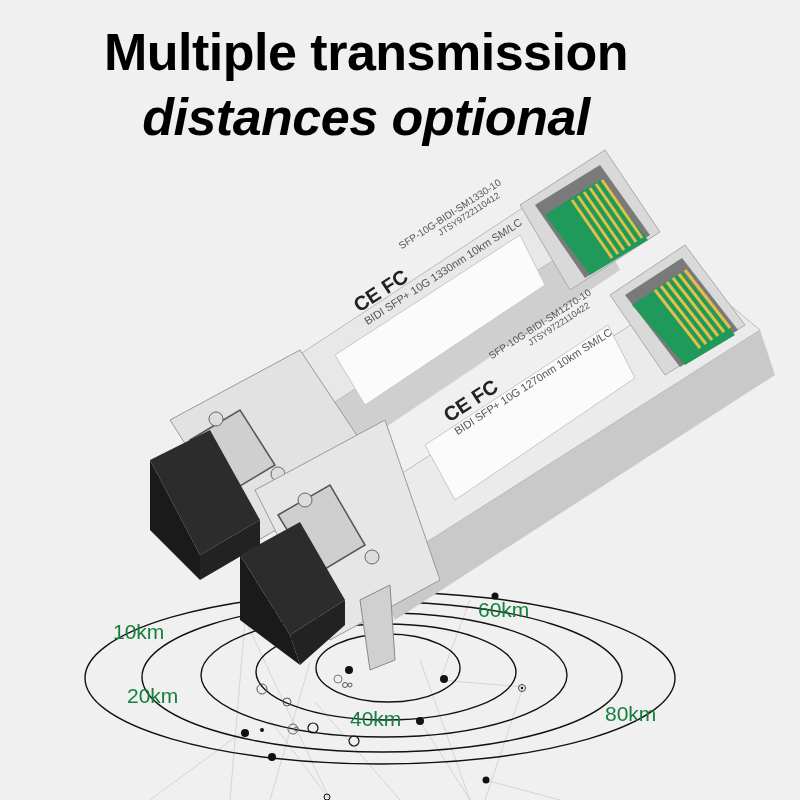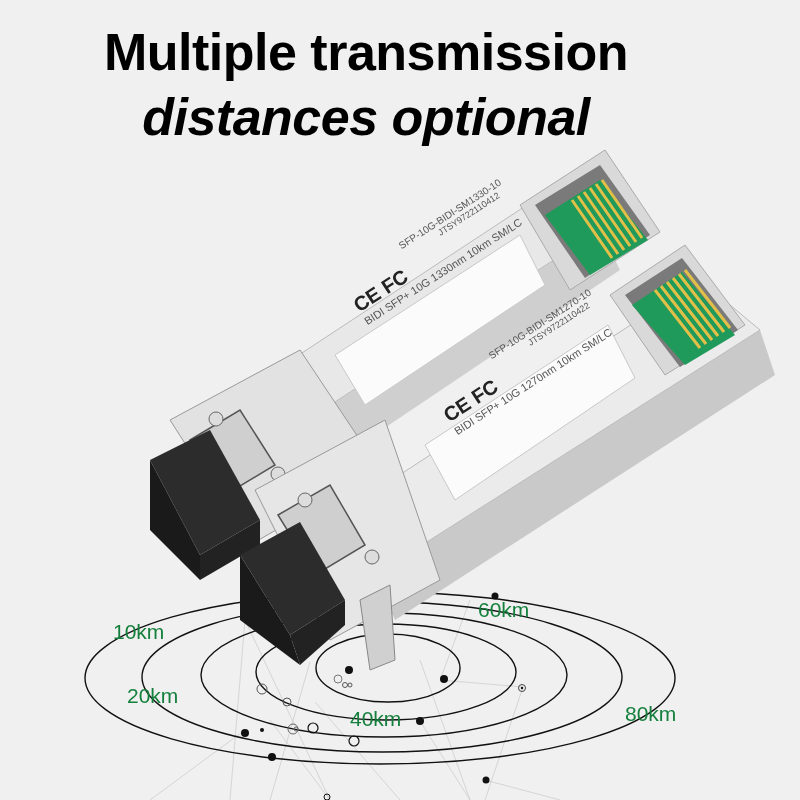--- a/index.html
+++ b/index.html
@@ -148,13 +148,13 @@
     <span>CE</span>
     <span>FC</span>
   </div>
   <div style="font-size:11px;">BIDI SFP+ 10G 1270nm 10km SM/LC</div>
 </div>
 
 <div class="km" style="left:106px; top:620px;margin-left:7px;">10km</div>
 <div class="km" style="left:127px; top:684px;">20km</div>
 <div class="km" style="left:350px; top:707px;">40km</div>
 <div class="km" style="left:478px; top:598px;">60km</div>
-<div class="km" style="left:625px; top:702px;text-align:center;">80km</div>
+<div class="km" style="left:605px; top:702px;text-align:center;">80km</div>
 
 </body></html>

